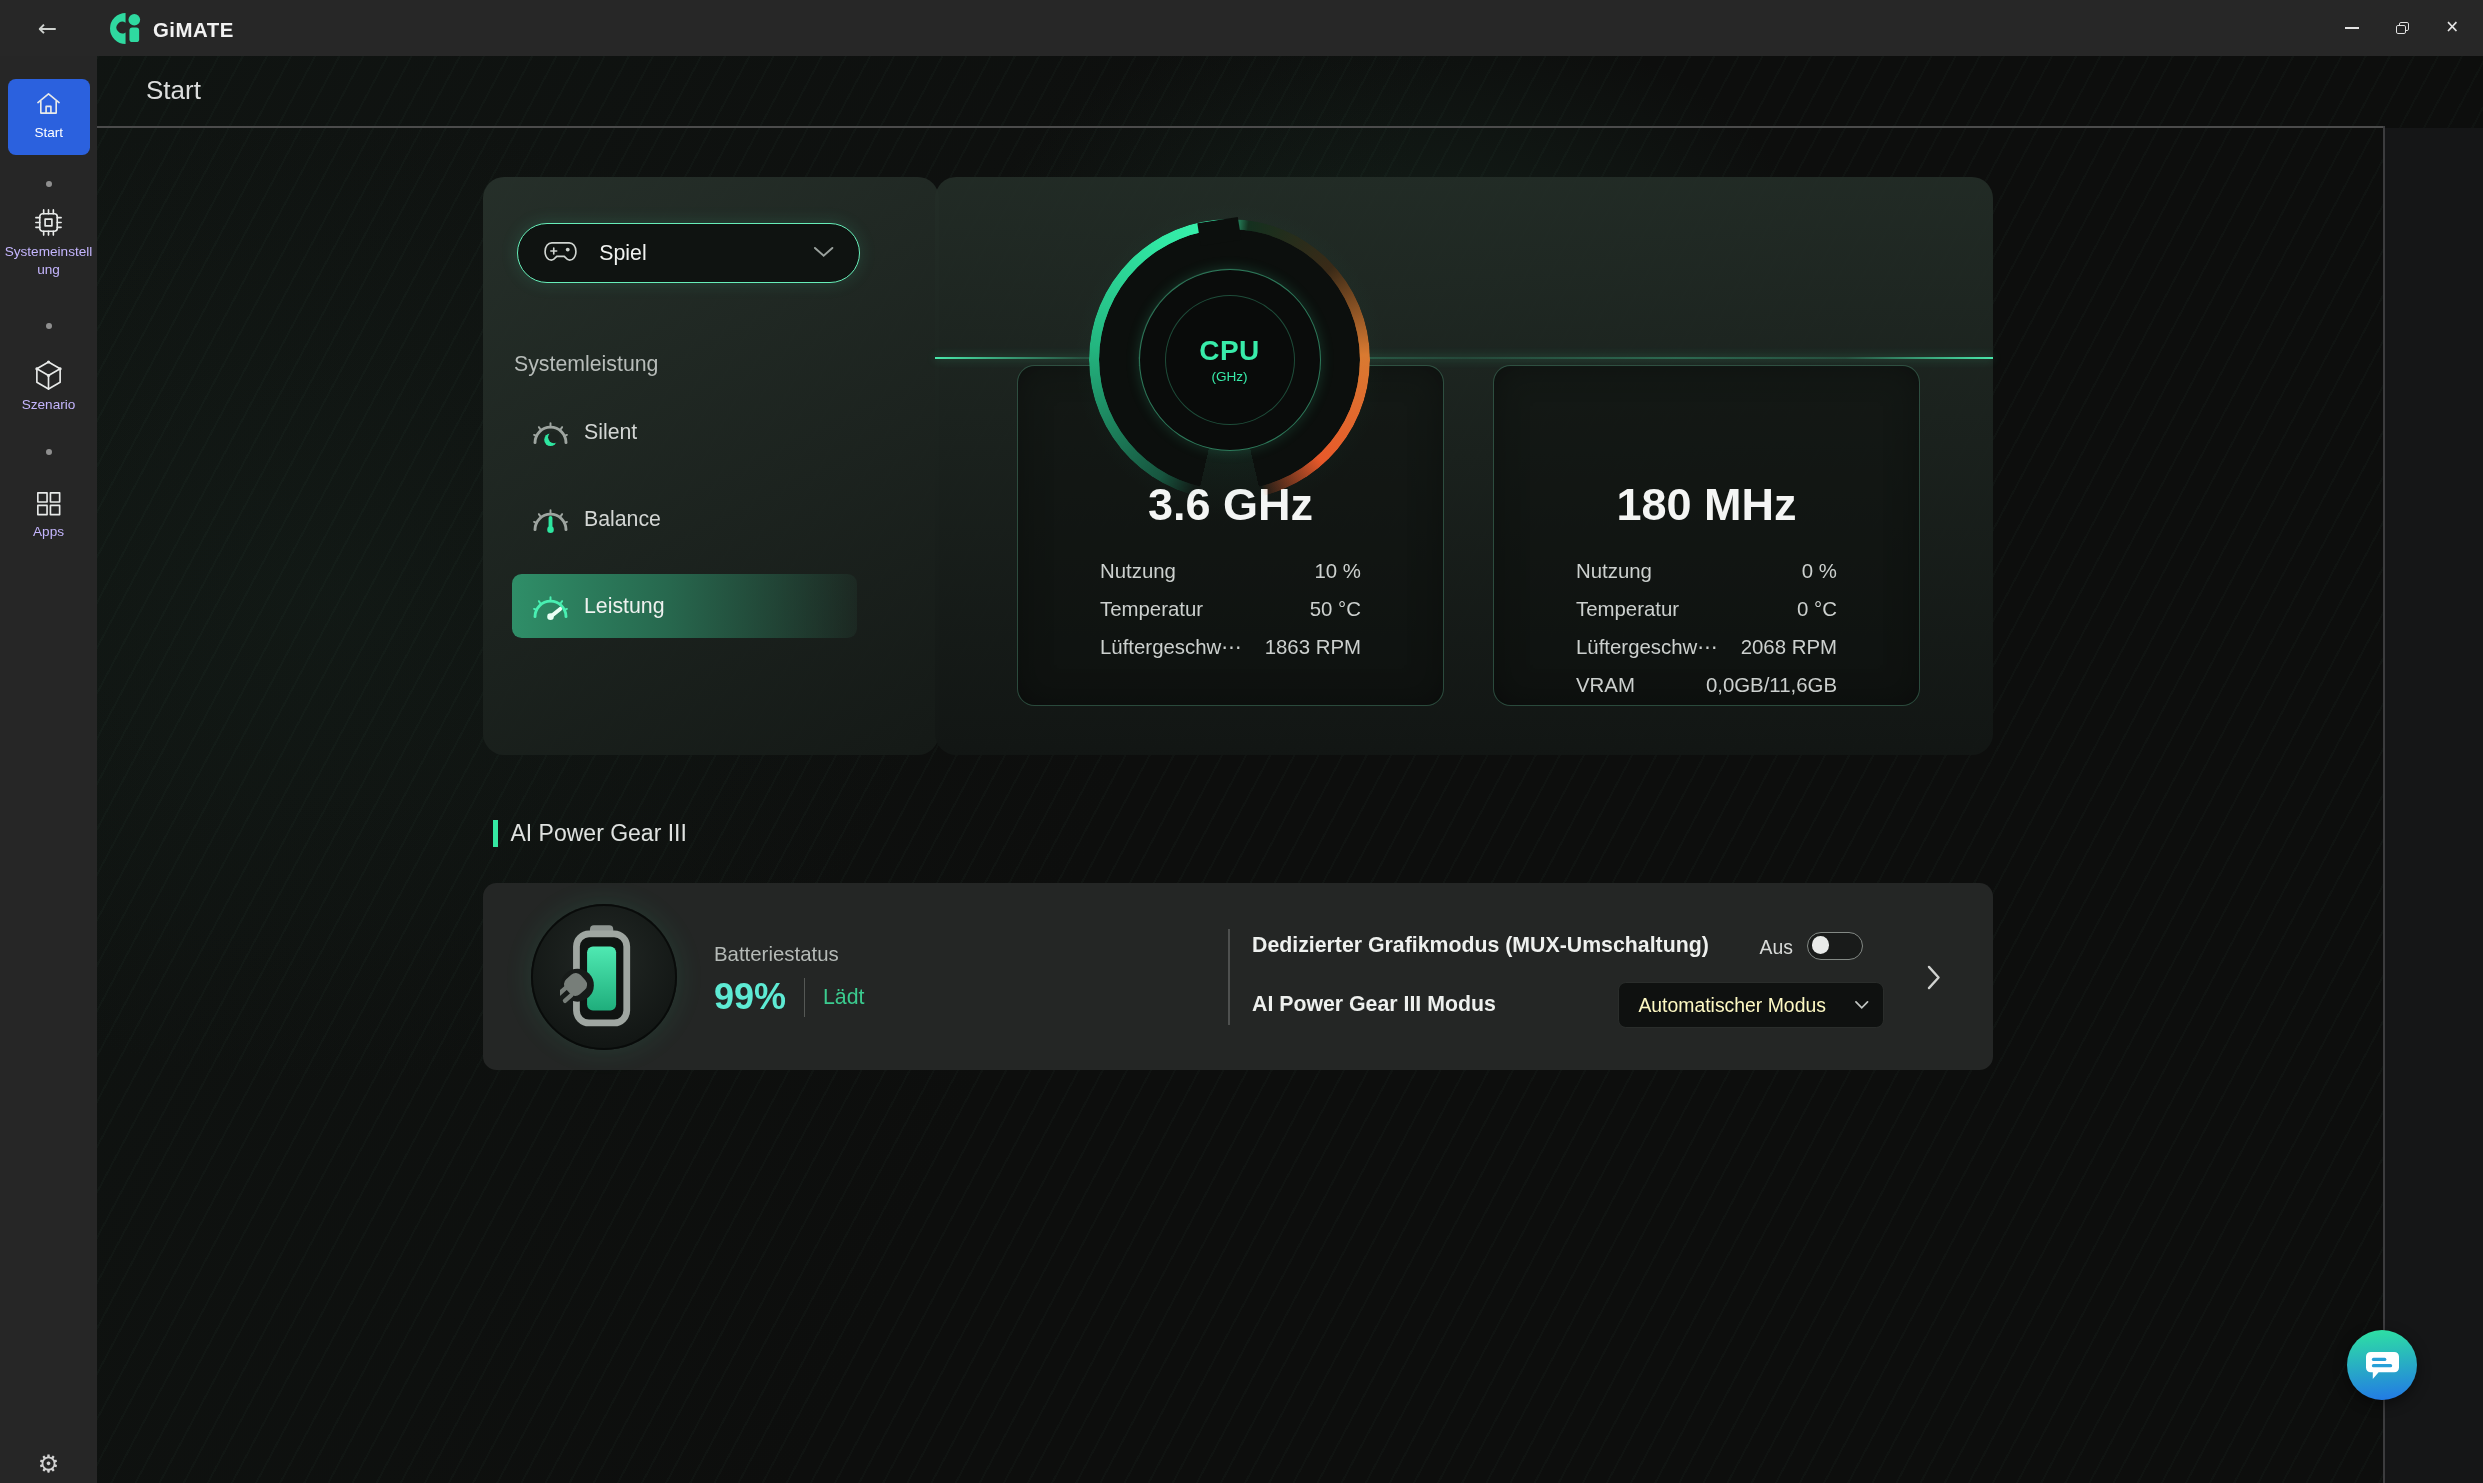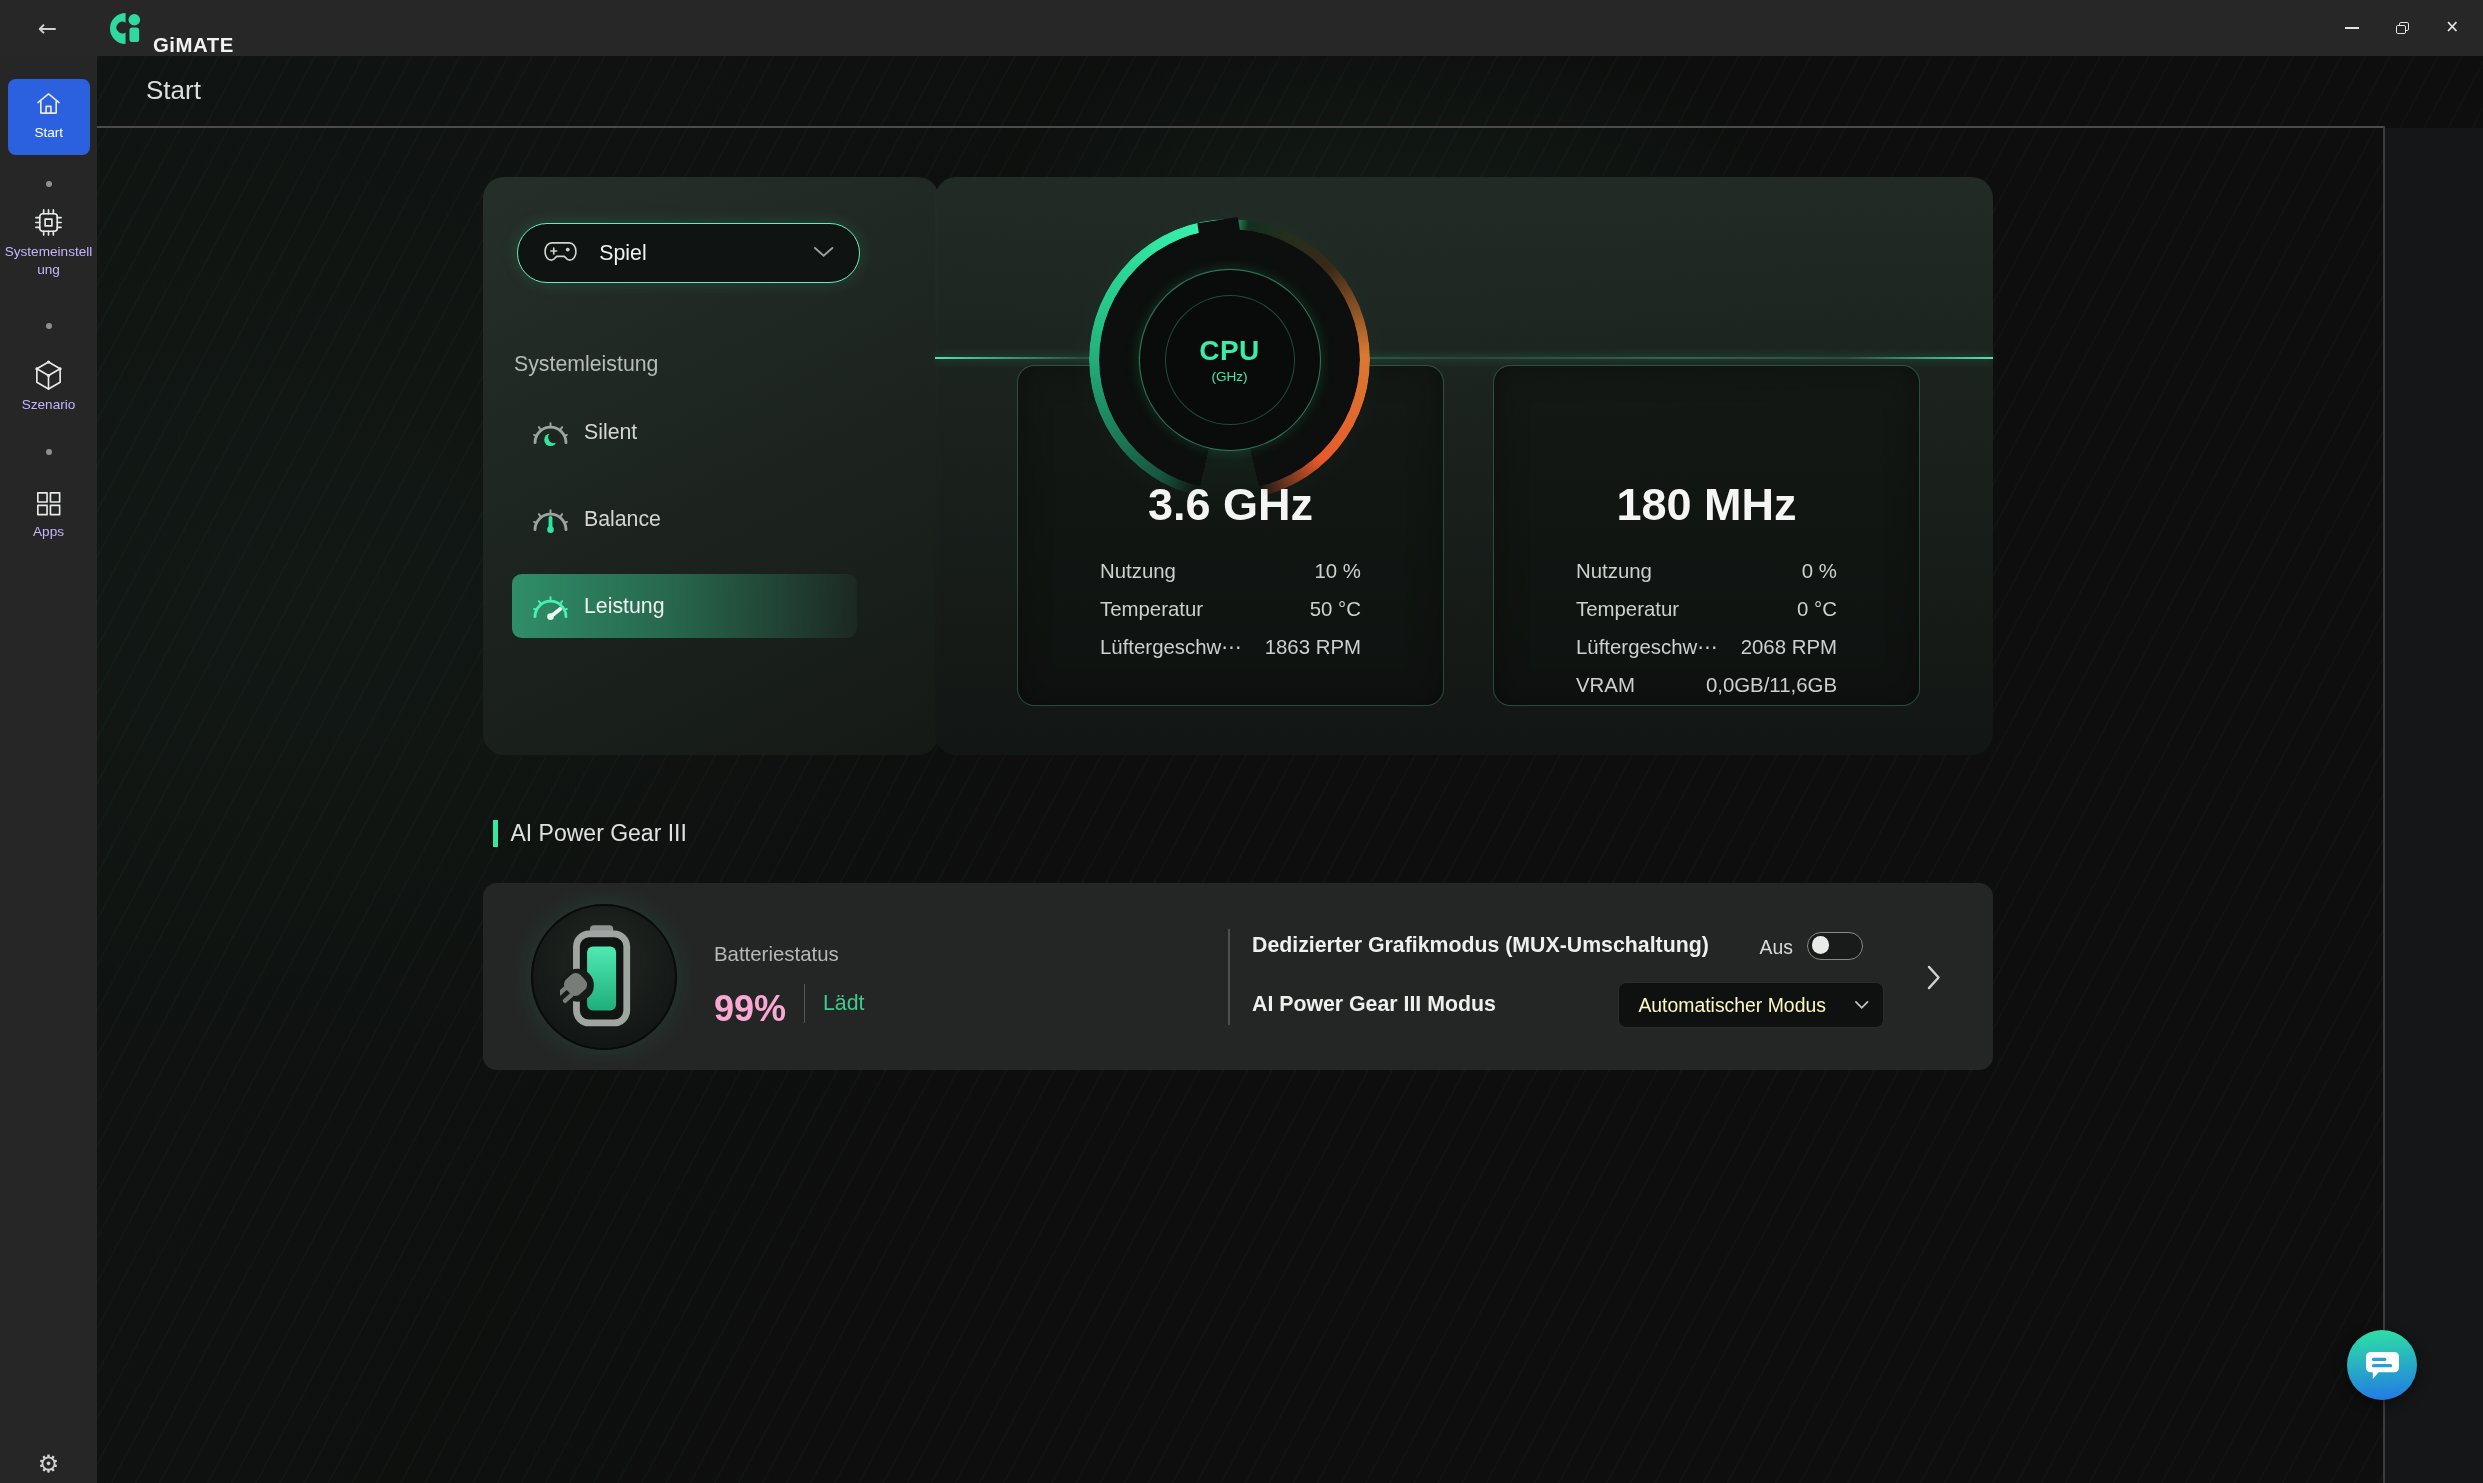--- a/index.html
+++ b/index.html
@@ -5,21 +5,21 @@
   * { margin:0; padding:0; box-sizing:border-box; }
   html,body { width:2483px; height:1484px; overflow:hidden; background:#0d0e0d;
               font-family:"Liberation Sans", sans-serif; }
   #app { position:relative; width:2483px; height:1484px; }
 
   
   .titlebar { position:absolute; left:0; top:0; width:2483px; height:56px; background:#272727; z-index:40; }
   .back-btn { position:absolute; left:31px; top:13.6px; width:33px; height:29px; background:none; border:none;
               color:#cfd2cf; font-size:23px; line-height:29px; cursor:pointer; font-family:"DejaVu Sans",sans-serif; }
   .logo { position:absolute; left:109px; top:10.7px; width:37px; height:35px; }
-  .appname { position:absolute; left:153px; top:34px; font-size:20.4px; font-weight:bold; color:#f2f2f2; letter-spacing:0.5px; }
+  .appname { position:absolute; left:153px; top:19px; font-size:20.4px; font-weight:bold; color:#f2f2f2; letter-spacing:0.5px; }
   .winbtns { position:absolute; right:5.8px; top:0; height:56px; display:flex; }
   .winbtn { width:50px; height:56px; background:none; border:none; display:flex; align-items:center; justify-content:center; cursor:pointer; }
   .minbar { width:13.6px; height:1.9px; background:#e3e3e3; }
   .restore { position:relative; width:12.6px; height:12.6px; }
   .restore .r1 { position:absolute; right:0; top:0; width:9.7px; height:9.7px; border:1.5px solid #e3e3e3; border-radius:1.9px; }
   .restore .r2 { position:absolute; left:0; bottom:0; width:9.7px; height:9.7px; border:1.5px solid #e3e3e3; border-radius:1.9px; background:#272727; }
   .close-x { color:#e6e6e6; font-size:21.3px; line-height:21.3px; }
 
   
   .sidebar { position:absolute; left:0; top:56px; bottom:0; width:97px; background:#262626; z-index:30; }
@@ -115,21 +115,21 @@
   .pg-bar { width:4.9px; height:27px; background:#35e8a2; margin-right:12.6px; }
   .pg-title { font-size:23px; font-weight:400; color:#dfe2e0; }
 
   
   .battery-card { position:absolute; left:386px; top:827px; width:1510px; height:187px; border-radius:13.6px; background:#242625; }
   .bat-badge { position:absolute; left:48px; top:21.3px; width:146px; height:146px; border-radius:50%;
     background:radial-gradient(circle at 50% 38%, #222825, #121614 75%);
     box-shadow:0 0 29px rgba(46,210,150,.12), inset 0 0 0 1.9px rgba(8,10,9,.9); display:flex; align-items:center; justify-content:center; }
   .bat-sec-label { position:absolute; left:231px; top:60px; font-size:20.4px; color:#b5bab7; }
   .bat-value-row { position:absolute; left:231px; top:93px; display:flex; align-items:center; }
-  .bat-pct { font-size:36px; font-weight:bold; color:#f9a8d4;margin-top:12px; }
+  .bat-pct { font-size:36px; font-weight:bold; color:#5eead4; }
   .bat-div { width:1.9px; height:39px; background:#555855; margin:0 17.5px; }
   .bat-status { font-size:21.3px; color:#3bcb8f; }
   .vdiv2 { position:absolute; left:745px; top:46px; width:1.9px; height:96px; background:#4e504f; }
   .mux-label { position:absolute; left:769px; top:50px; font-size:21.3px; font-weight:bold; color:#eef0ee; }
   .mux-state { position:absolute; left:1213px; top:53px; width:97px; text-align:right; font-size:19.4px; color:#d8dad8; }
   .toggle { position:absolute; left:1324px; top:49px; width:56px; height:28px; border-radius:14.6px;
     background:#191b1a; border:1.9px solid #838985; cursor:pointer; }
   .toggle .knob { position:absolute; left:3.9px; top:3.4px; width:17.5px; height:17.5px; border-radius:50%; background:#e9ebe9; }
   .mode-label { position:absolute; left:769px; top:109px; font-size:21.3px; font-weight:bold; color:#eef0ee; }
   .dropdown { position:absolute; left:1135px; top:99px; width:266px; height:46px; border-radius:7.8px;

